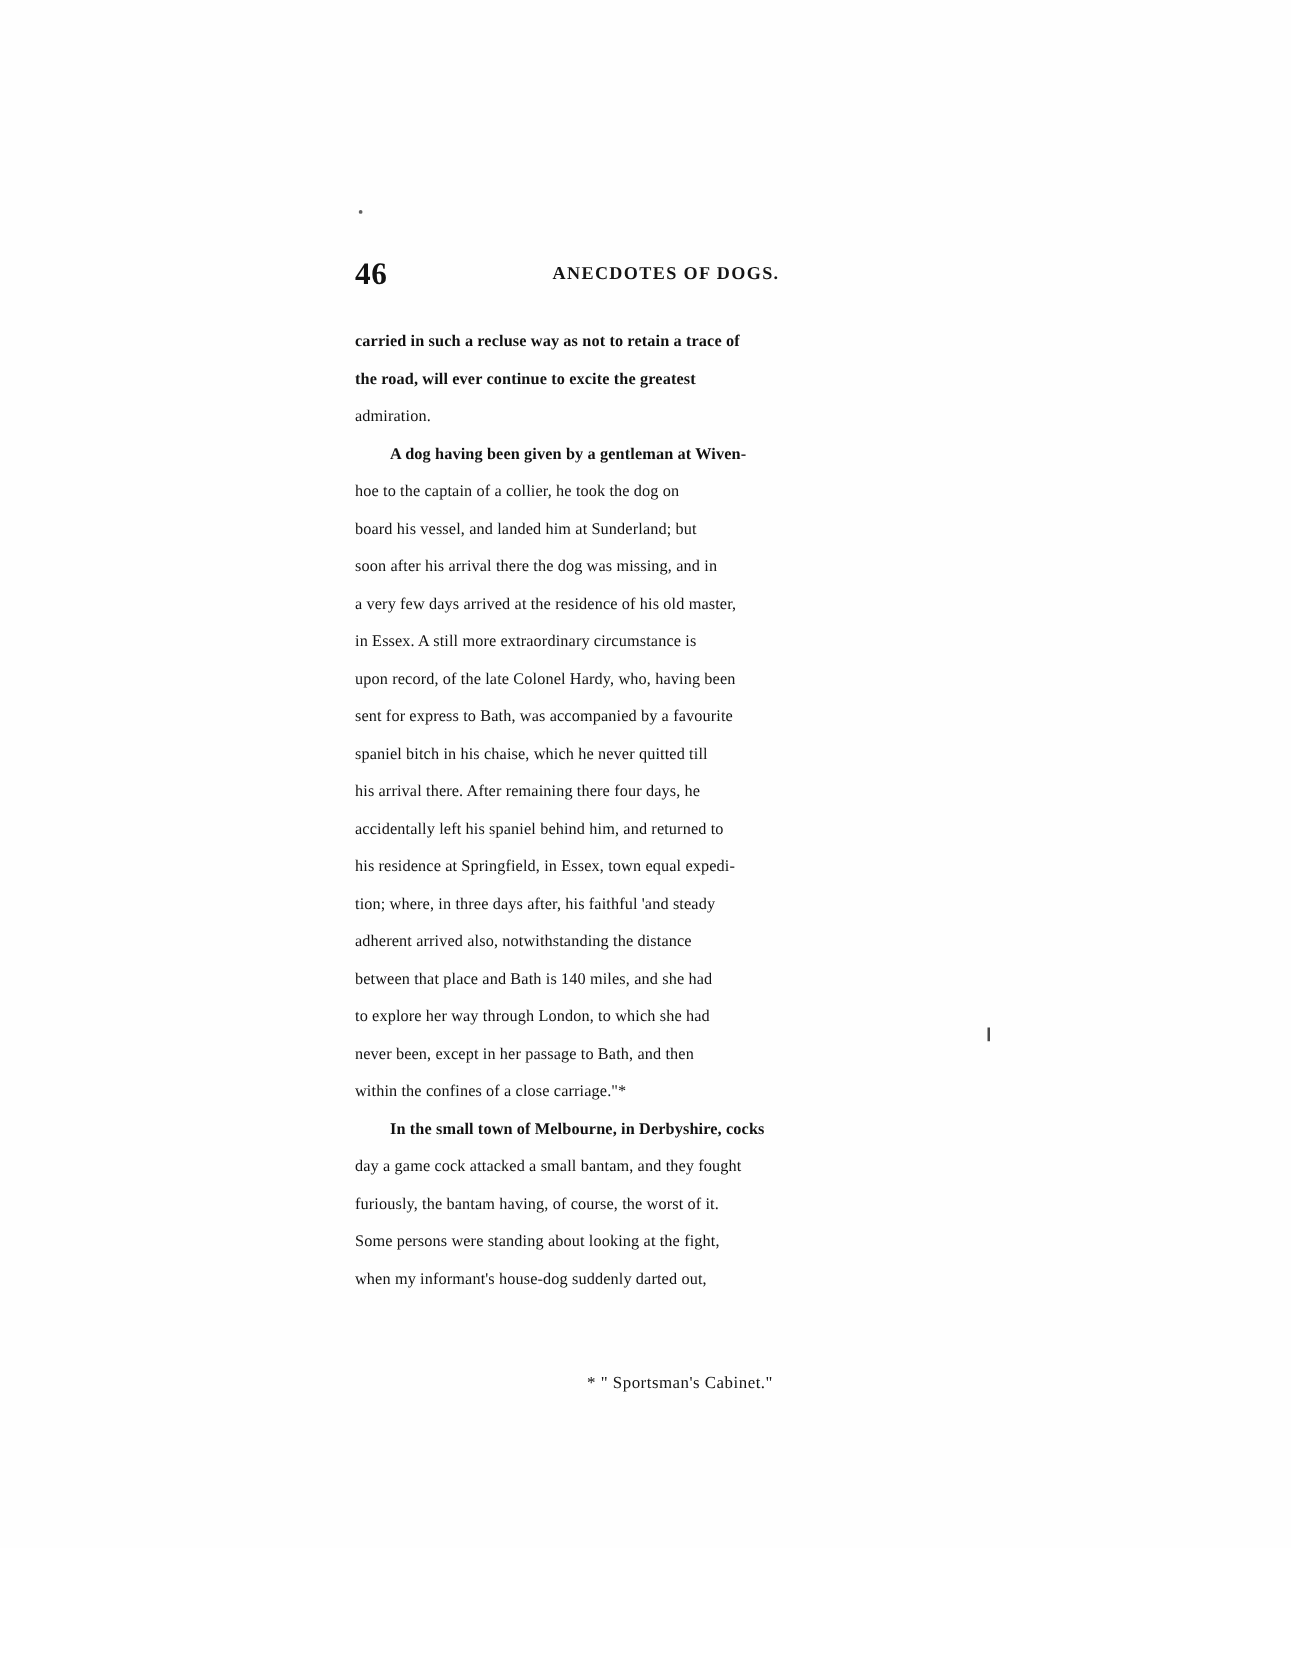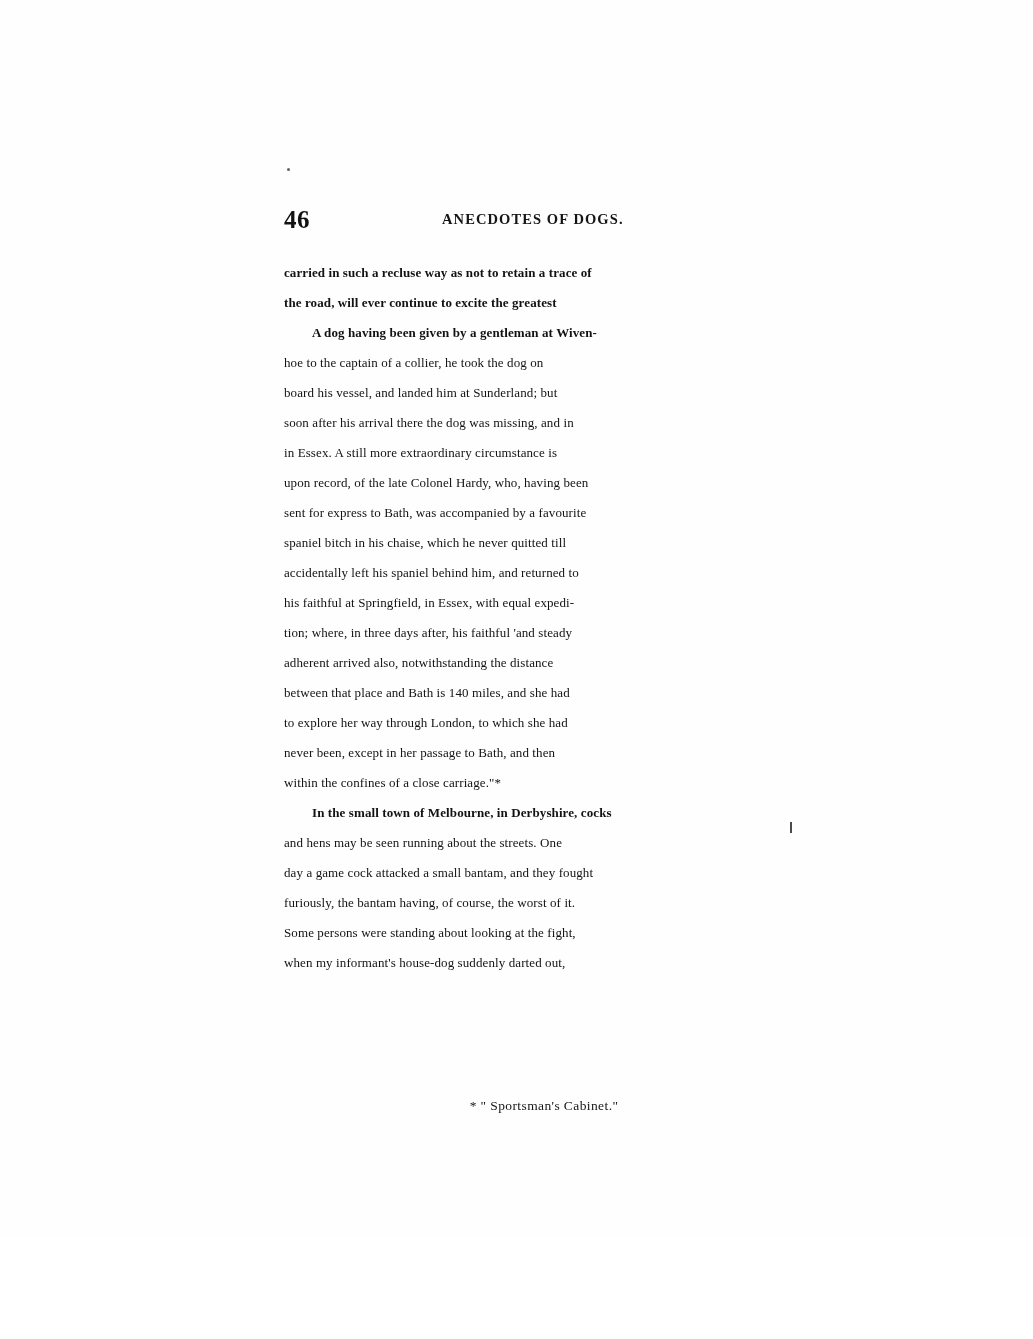--- a/index.html
+++ b/index.html
@@ -120,44 +120,46 @@
   <div class="running-head">
     <div class="folio">46</div>
     <div class="head-title">ANECDOTES OF DOGS.</div>
   </div>
 
   <div class="textblock">
 
     <div>
       <span class="line heavy">carried in such a recluse way as not to retain a trace of</span>
       <span class="line heavy">the road, will ever continue to excite the greatest</span>
+      <span class="line">admiration.</span>
     </div>
 
     <div>
       <span class="line indent">A dog having been given by a gentleman at Wiven-</span>
       <span class="line">hoe to the captain of a collier, he took the dog on</span>
       <span class="line">board his vessel, and landed him at Sunderland; but</span>
       <span class="line">soon after his arrival there the dog was missing, and in</span>
+      <span class="line">a very few days arrived at the residence of his old master,</span>
       <span class="line">in Essex.   A still more extraordinary circumstance is</span>
       <span class="line">upon record, of the late Colonel Hardy, who, having been</span>
       <span class="line">sent for express to Bath, was accompanied by a favourite</span>
       <span class="line">spaniel bitch in his chaise, which he never quitted till</span>
+      <span class="line">his arrival there.   After remaining there four days, he</span>
       <span class="line">accidentally left his spaniel behind him, and returned to</span>
-      <span class="line">his faithful at Springfield, in Essex, with equal expedi-</span>
+      <span class="line">his residence at Springfield, in Essex, town equal expedi-</span>
       <span class="line">tion; where, in three days after, his faithful 'and steady</span>
       <span class="line">adherent arrived also, notwithstanding the distance</span>
       <span class="line">between that place and Bath is 140 miles, and she had</span>
       <span class="line">to explore her way through London, to which she had</span>
       <span class="line">never been, except in her passage to Bath, and then</span>
       <span class="line">within the confines of a close carriage."*</span>
     </div>
 
     <div>
       <span class="line indent">In the small town of Melbourne, in Derbyshire, cocks</span>
-      <span class="line">and hens may be seen running about the streets.   One</span>
       <span class="line">day a game cock attacked a small bantam, and they fought</span>
       <span class="line">furiously, the bantam having, of course, the worst of it.</span>
       <span class="line">Some persons were standing about looking at the fight,</span>
       <span class="line">when my informant's house-dog suddenly darted out,</span>
     </div>
 
   </div>
 
   <div class="tick"></div>
 

